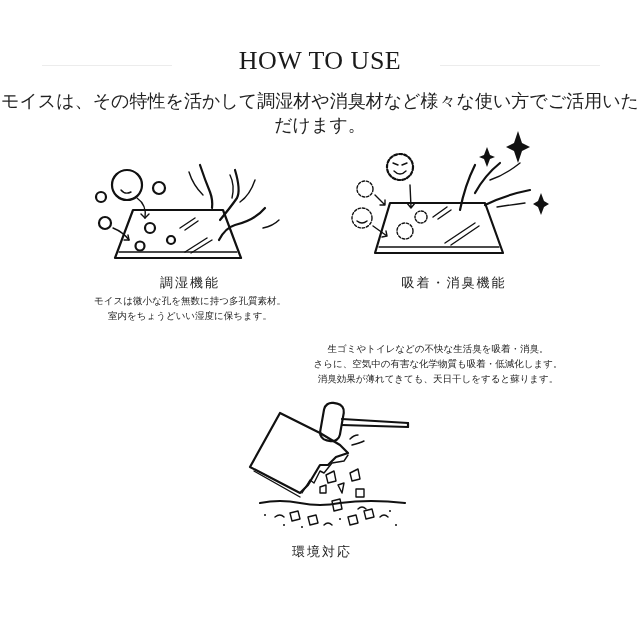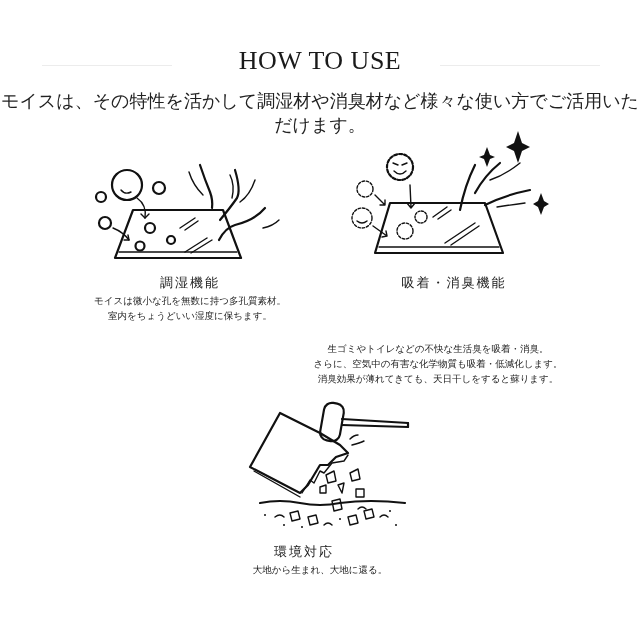--- a/index.html
+++ b/index.html
@@ -129,16 +129,15 @@
     <polygon class="thin" points="124,126 132,124 134,132 126,134"></polygon>
     <path class="thin" d="M35 132 Q40 128 44 132 M84 140 Q88 136 92 140 M140 132 Q144 128 148 132 M118 124 Q122 120 126 124"></path>
     <circle cx="25" cy="130" r="1" fill="#111"></circle>
       <circle cx="62" cy="142" r="1" fill="#111"></circle>
     <circle cx="100" cy="134" r="1" fill="#111"></circle>
       <circle cx="150" cy="126" r="1" fill="#111"></circle>
     <circle cx="156" cy="140" r="1" fill="#111"></circle>
       <circle cx="44" cy="140" r="1" fill="#111"></circle>
   </svg>
 </div>
-<div class="feat-title" style="left:174px; top:543px; width:260px;font-family:Liberation Serif, serif;">環境対応</div>
+<div class="feat-title" style="left:192px; top:543px; width:260px;font-family:Liberation Serif, serif;">環境対応</div>
 <div class="feat-body" style="left:20px; top:562px; width:600px;">
-  <div>大地から生まれ、大地に還る。</div>
 </div>
 
 </body></html>

